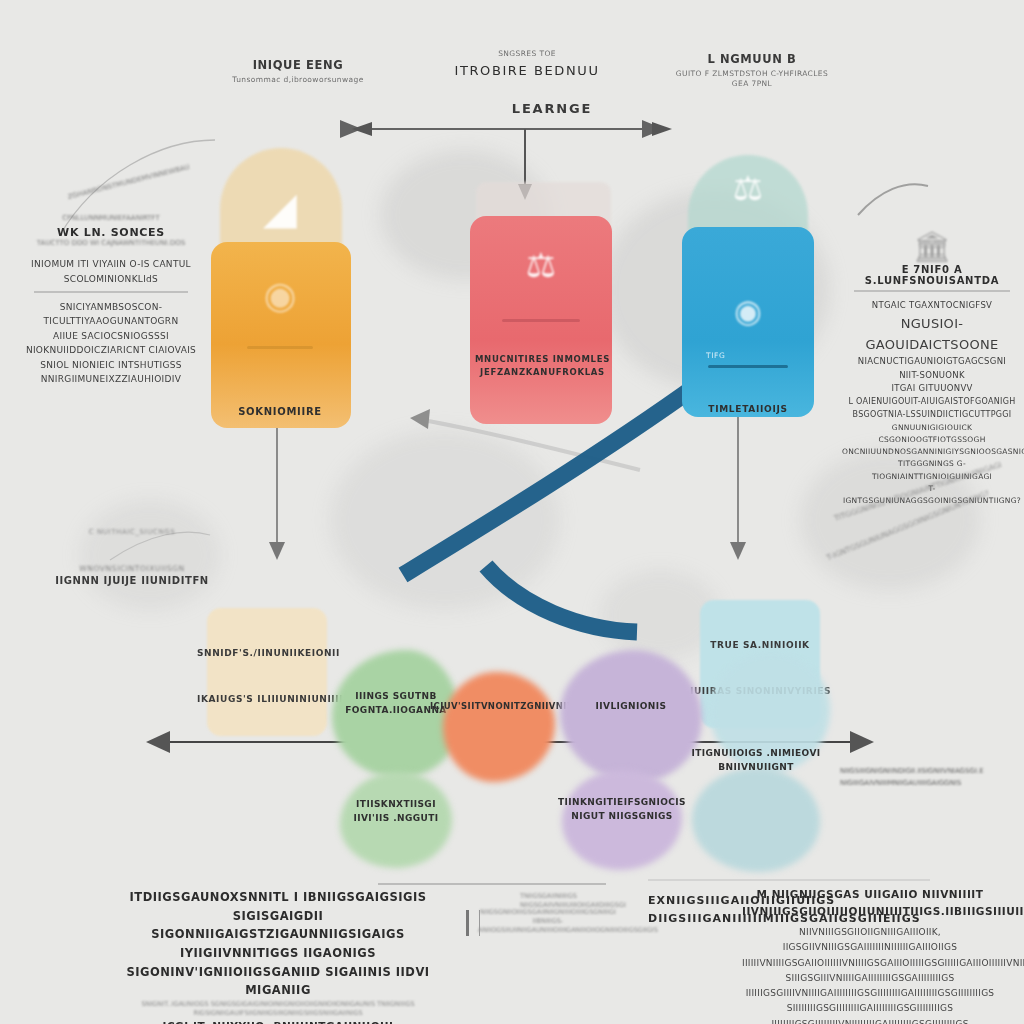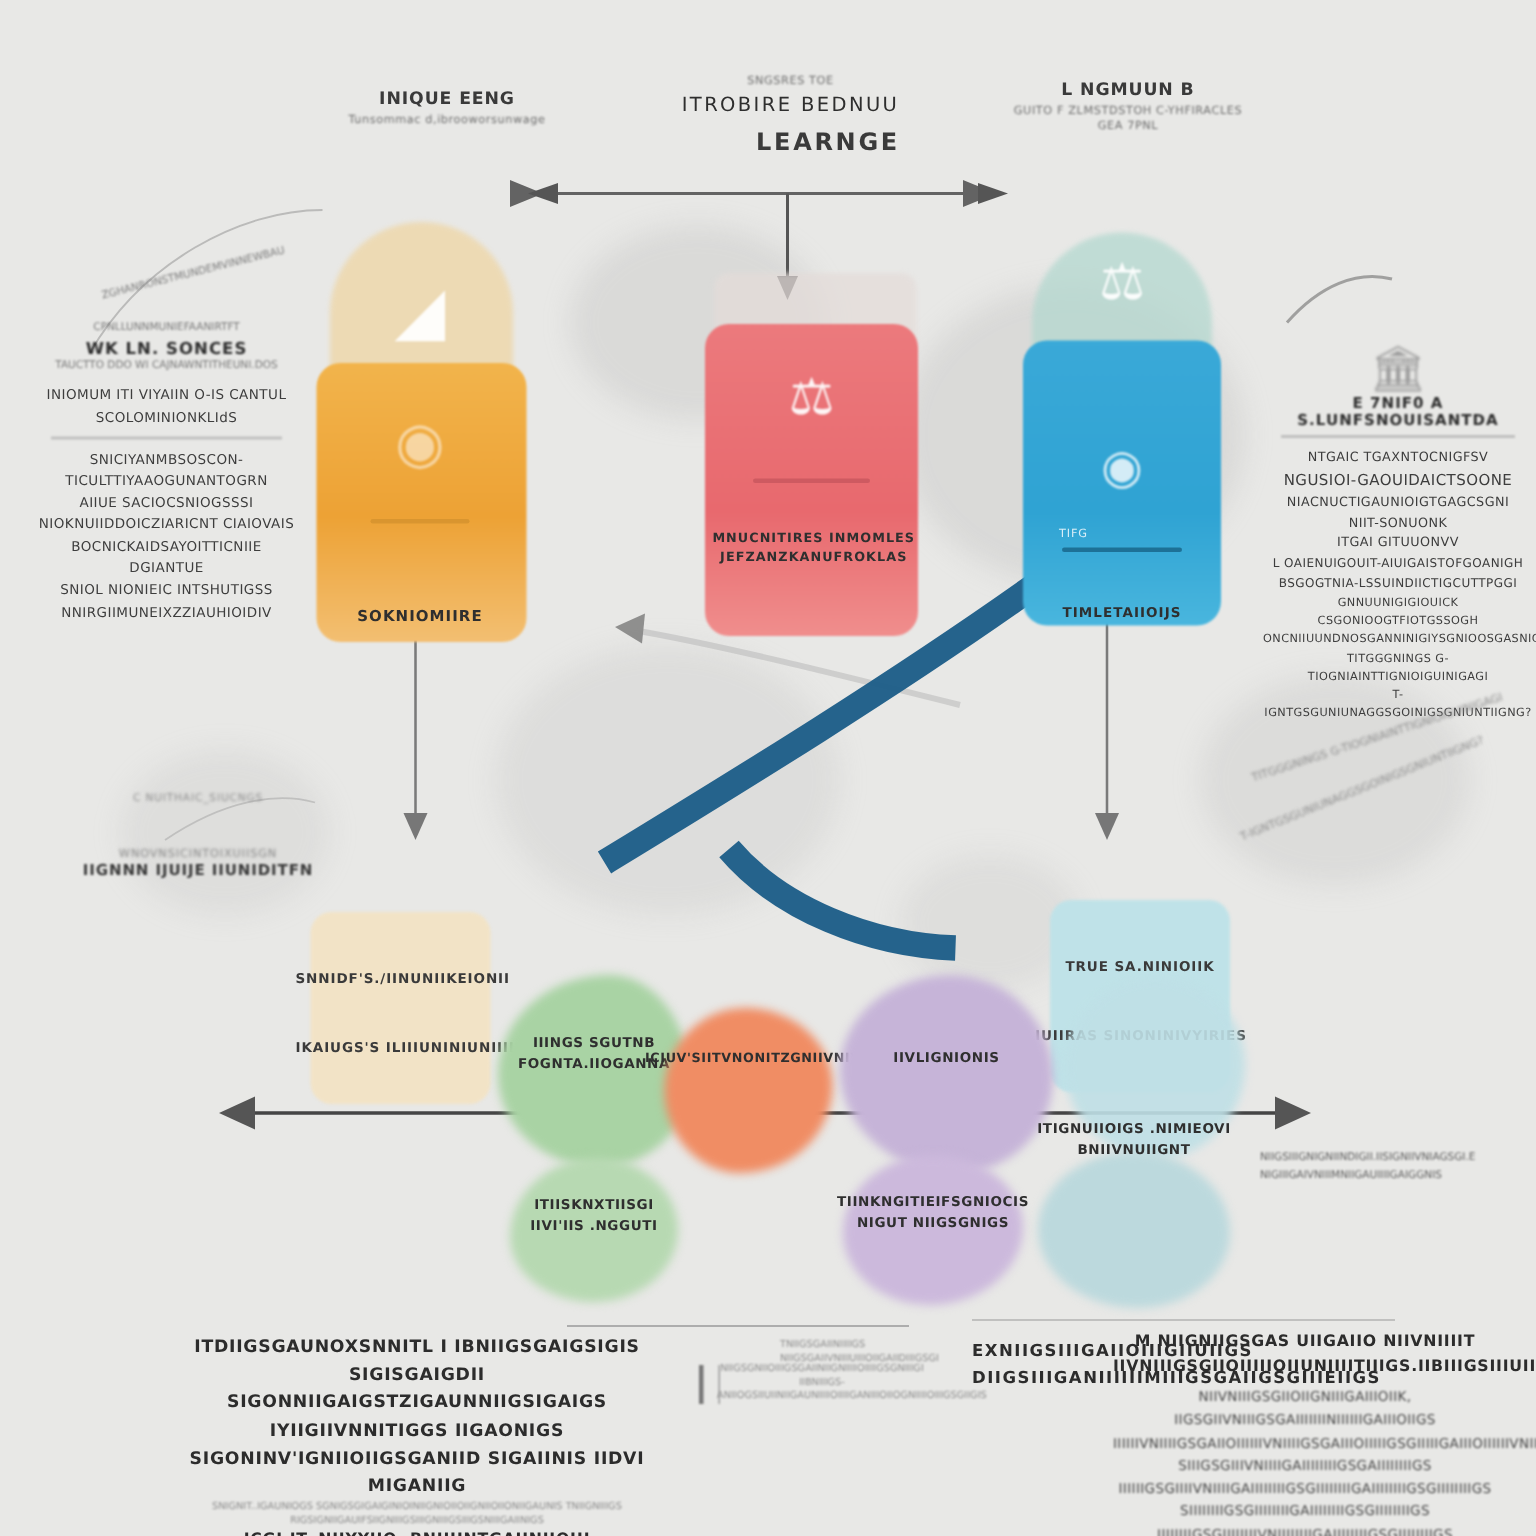--- a/index.html
+++ b/index.html
@@ -136,21 +136,21 @@
   </div>
 
   <div class="abs toplabel ctr" style="left:452px;top:46px;width:150px;">
     <div class="sub tw">SNGSRES
 TOE</div>
     <div class="big">ITROBIRE BEDNUU</div>
   </div>
 
   <div class="abs toplabel ctr" style="left:452px;top:82px;width:0;height:0;overflow:visible;"></div>
   <div class="abs" style="left:482px;top:85px;width:140px;text-align:center;">
-    <div class="t" style="font-size:16px;font-weight:700;letter-spacing:1.8px;">LEARNGE</div>
+    <div class="t" style="font-size:13px;font-weight:700;letter-spacing:1.8px;margin-top:16px;">LEARNGE</div>
   </div>
 
   <div class="abs toplabel ctr" style="left:672px;top:52px;width:160px;">
     <div class="t">L NGMUUN B</div>
     <div class="sub tw">GUITO F ZLMSTDSTOH
 C-YHFIRACLES GEA 7PNL</div>
   </div>
 
   <div class="abs" style="left:205px;top:148px;width:150px;height:280px;">
     <div class="dome" style="left:15px;top:0;width:122px;height:150px;background:#efd5a2;"></div>
@@ -188,31 +188,30 @@
     <div class="tiny" style="margin-top:26px;">CPNLLUNNMUNIEFAANIRTFT</div>
     <div class="head" style="margin-top:2px;">WK LN.   SONCES</div>
     <div class="tiny">TAUCTTO DDO WI CAJNAWNTITHEUNI.DOS</div>
     <div class="ln" style="margin-top:9px;">INIOMUM ITI VIYAIIN O-IS CANTUL</div>
     <div class="ln">SCOLOMINIONKLIdS</div>
     <div class="hr"></div>
     <div class="ln">SNICIYANMBSOSCON-</div>
     <div class="ln">TICULTTIYAAOGUNANTOGRN</div>
     <div class="ln">AIIUE SACIOCSNIOGSSSI</div>
     <div class="ln">NIOKNUIIDDOICZIARICNT CIAIOVAIS</div>
-    <div class="ln">BOCNICKAIDSAYOITTICNIIE DGIANTUE</div>
     <div class="ln">SNIOL NIONIEIC INTSHUTIGSS</div>
     <div class="ln">NNIRGIIMUNEIXZZIAUHIOIDIV</div>
   </div>
 
   <div class="side" style="left:842px;top:232px;width:180px;">
     <div style="text-align:center;font-size:30px;line-height:1;color:#9a9a9a;filter:blur(1px);">🏛</div>
     <div class="head" style="margin-top:2px;font-size:10px;">E 7NIF0 A S.LUNFSNOUISANTDA</div>
     <div class="hr"></div>
     <div class="ln" style="font-size:8.5px;">NTGAIC TGAXNTOCNIGFSV</div>
-    <div class="ln" style="font-size:10px;">NGUSIOI-GAOUIDAICTSOONE</div>
+    <div class="ln" style="font-size:13px;">NGUSIOI-GAOUIDAICTSOONE</div>
     <div class="ln" style="font-size:8.5px;">NIACNUCTIGAUNIOIGTGAGCSGNI</div>
     <div class="ln" style="font-size:8.5px;">NIIT-SONUONK</div>
     <div class="ln" style="font-size:8.5px;">ITGAI GITUUONVV</div>
     <div class="ln" style="font-size:8px;">L OAIENUIGOUIT-AIUIGAISTOFGOANIGH</div>
     <div class="ln" style="font-size:8px;">BSGOGTNIA-LSSUINDIICTIGCUTTPGGI</div>
     <div class="ln" style="font-size:7.5px;">GNNUUNIGIGIOUICK CSGONIOOGTFIOTGSSOGH</div>
     <div class="ln" style="font-size:7.5px;">ONCNIIUUNDNOSGANNINIGIYSGNIOOSGASNIGSGIS</div>
     <div class="ln" style="font-size:7.5px;">TITGGGNINGS  G-TIOGNIAINTTIGNIOIGUINIGAGI</div>
     <div class="ln" style="font-size:7.5px;">T-IGNTGSGUNIUNAGGSGOINIGSGNIUNTIIGNG?</div>
   </div>

